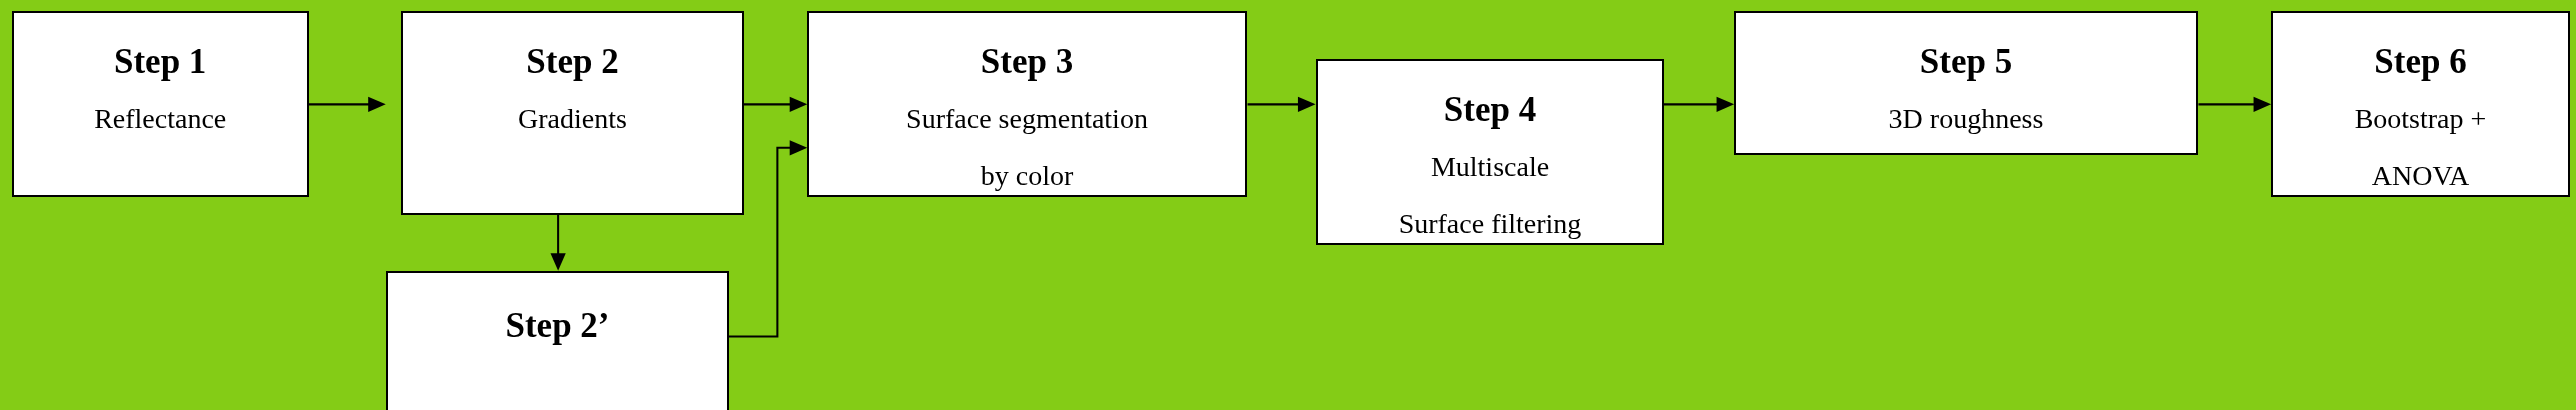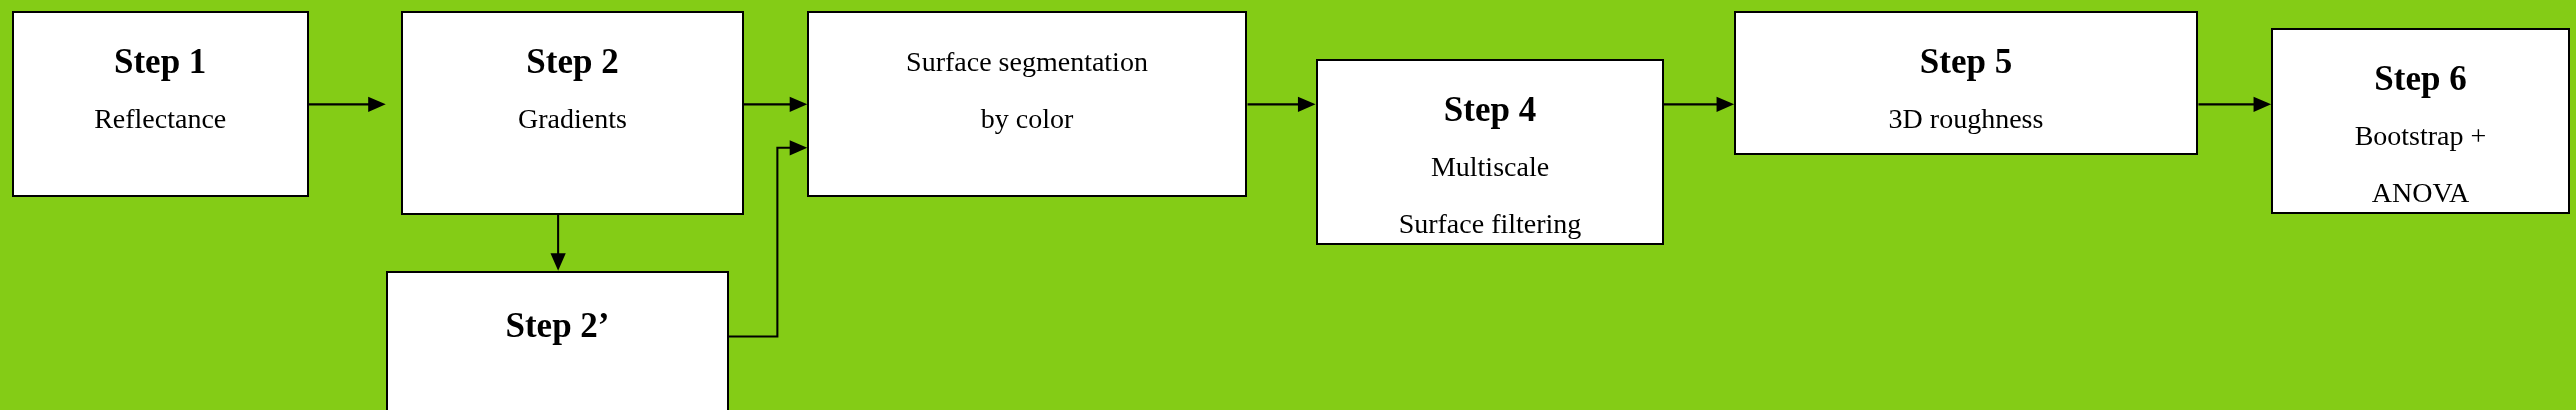--- a/index.html
+++ b/index.html
@@ -100,35 +100,36 @@
   <div class="box" style="left:364px; top:10.6px; width:343px; height:204px;margin-left:37px;">
     <div class="box-title">Step 2</div>
     <div class="box-line">Gradients</div>
   </div>
 
   <div class="box small" style="left:386px; top:271px; width:343px; height:169px;">
     <div class="box-title">Step 2’</div>
   </div>
 
   <div class="box" style="left:807px; top:10.6px; width:440px; height:186px;">
+    <div class="box-title">Step 3</div>
     <div class="box-line">Surface segmentation</div>
     <div class="box-line">by color</div>
   </div>
 
   <div class="box" style="left:1316px; top:10.6px; width:348px; height:186px;margin-top:48px;">
     <div class="box-title">Step 4</div>
     <div class="box-line">Multiscale</div>
     <div class="box-line">Surface filtering</div>
   </div>
 
   <div class="box" style="left:1734px; top:10.6px; width:464px; height:144px;">
     <div class="box-title">Step 5</div>
     <div class="box-line">3D roughness</div>
   </div>
 
-  <div class="box" style="left:2271px; top:10.6px; width:299px; height:186px;margin-top:17px;">
+  <div class="box" style="left:2271px; top:10.6px; width:299px; height:186px;">
     <div class="box-title">Step 6</div>
     <div class="box-line">Bootstrap +</div>
     <div class="box-line">ANOVA</div>
   </div>
 
 </div>
 
 
 </body></html>

